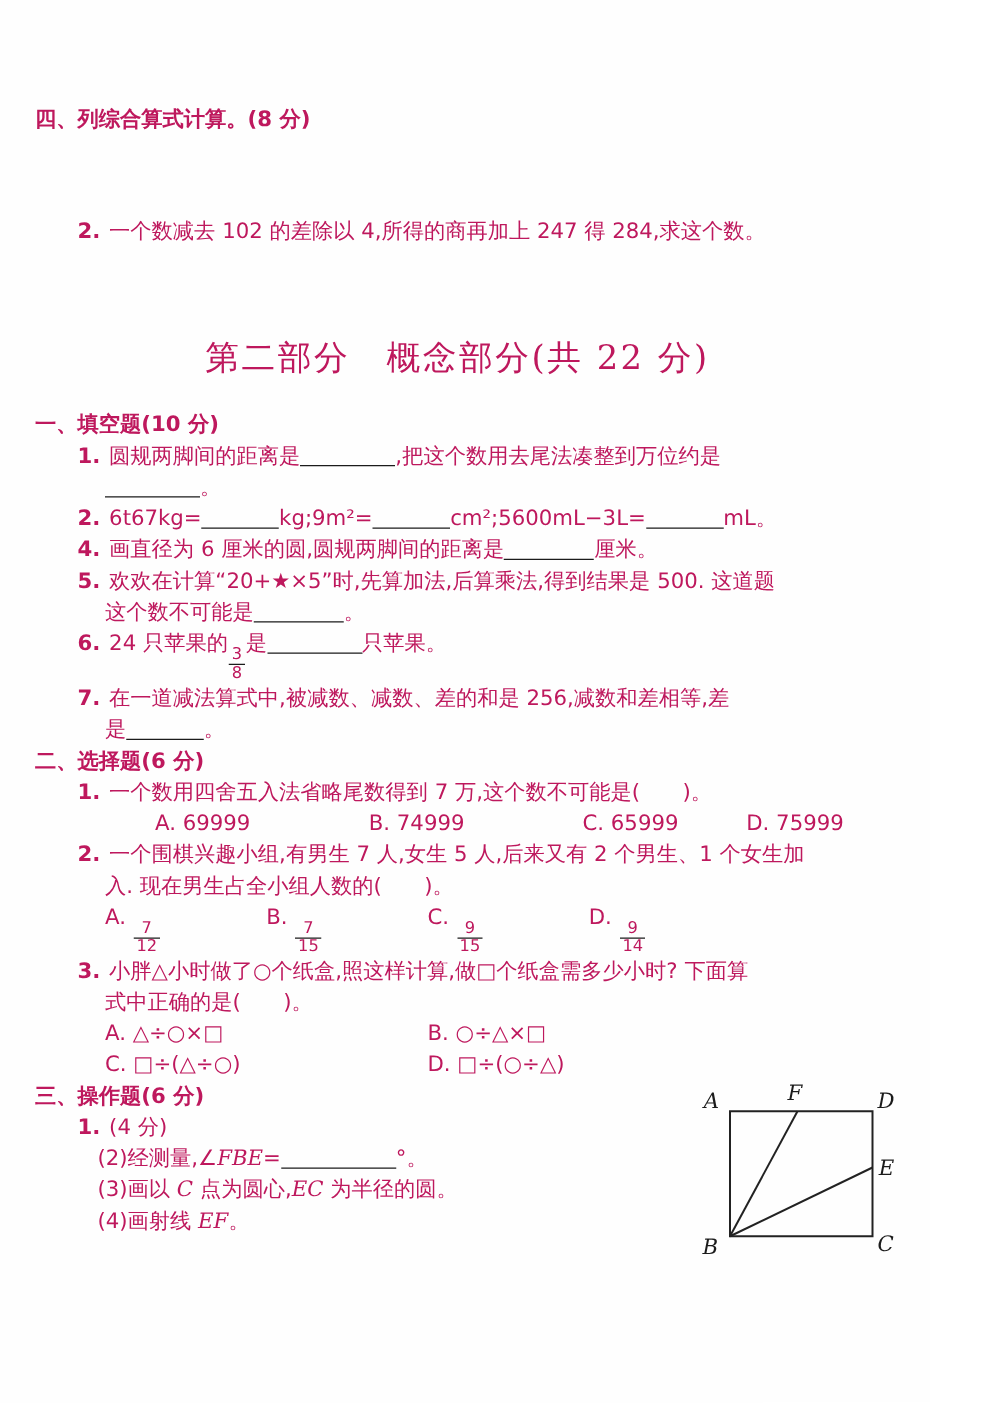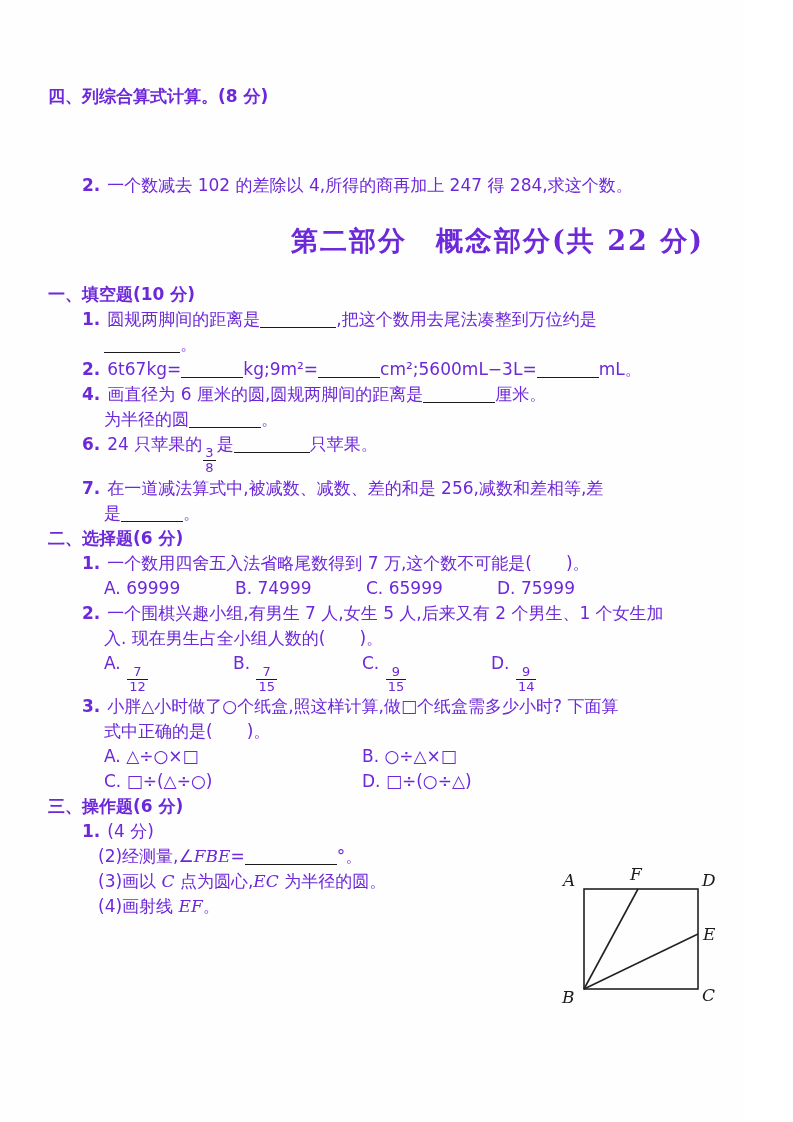--- a/index.html
+++ b/index.html
@@ -1,36 +1,36 @@
 <!DOCTYPE html>
 <html><head>
 <meta charset="utf-8">
 <style>
   html,body{margin:0;padding:0;background:#ffffff;}
   .page{
     position:relative;width:744px;height:1122px;background:#fefefe;
-    color:#6d28d9;font-family:"DejaVu Sans","Liberation Sans",sans-serif;
+    color:#be185d;font-family:"DejaVu Sans","Liberation Sans",sans-serif;
     font-size:17px;line-height:25px;box-sizing:border-box;
-    padding:84px 40px 0 48px;overflow:hidden;
+    padding:84px 40px 0 28px;overflow:hidden;
   }
   .t{white-space:pre-wrap;}
   .sec-title{font-weight:bold;}
   .no{font-weight:bold;margin-right:7px;white-space:pre;}
   .ln{white-space:nowrap;}
   .ln-item{margin-left:34px;}
   .ln-cont{margin-left:56px;}
   .ln-op{margin-left:50px;}
   .opt-row{margin-left:56px;}
-  .opt{display:inline-block;width:131px;}
+  .opt{display:inline-block;width:131px;margin-left:40px;}
   .optwide{display:inline-block;width:258px;}
   .optf{display:inline-block;width:129px;}
   .answer-space{height:64px;}
   .part-header{
-    text-align:right;font-size:27px;line-height:38px;font-weight:700;
-    letter-spacing:2px;margin:24px 0 22px 0;
+    text-align:center;font-size:27px;line-height:38px;font-weight:400;
+    letter-spacing:2px;margin:70px 0 22px 0;
     font-family:"DejaVu Serif","Liberation Serif",serif;
   }
   .blank{display:inline-block;height:18px;border-bottom:1.6px solid #1b1b1b;vertical-align:-3px;}
   .b62{width:62px;}.b72{width:72px;}.b76{width:76px;}.b92{width:92px;}
   .mi{font-family:"DejaVu Serif","Liberation Serif",serif;font-style:italic;}
   .frac{display:inline-flex;flex-direction:column;align-items:center;
         line-height:1.1;font-size:13px;vertical-align:-7px;padding:0 1px;}
   .fnum{padding:0 2px;}
   .fden{border-top:1.3px solid #1b1b1b;padding:0 2px;}
   .figure{position:absolute;left:556px;top:862px;width:180px;height:160px;}
@@ -72,22 +72,25 @@
 
     <div class="ln ln-item">
       <span class="no">2.</span><span class="t">6t67kg=</span><span class="blank b62"></span><span class="t">kg;9m²=</span><span class="blank b62"></span><span class="t">cm²;5600mL−3L=</span><span class="blank b62"></span><span class="t">mL。</span>
     </div>
 
 
     <div class="ln ln-item">
       <span class="no">4.</span><span class="t">画直径为 6 厘米的圆,圆规两脚间的距离是</span><span class="blank b72"></span><span class="t">厘米。</span>
     </div>
 
+    <div class="ln ln-item">
+      <span class="no">5.</span><span class="t">欢欢在计算“20+★×5”时,先算加法,后算乘法,得到结果是 500. 这道题</span>
+    </div>
     <div class="ln ln-cont">
-      <span class="t">为半径的圆</span><span class="blank b72"></span><span class="t">。</span>
+      <span class="t">这个数不可能是</span><span class="blank b72"></span><span class="t">。</span>
     </div>
 
     <div class="ln ln-item">
       <span class="no">6.</span><span class="t">24 只苹果的</span><span class="frac">
           <span class="fnum">3</span>
           <span class="fden">8</span>
         </span><span class="t">是</span><span class="blank b76"></span><span class="t">只苹果。</span>
     </div>
 
     <div class="ln ln-item">

